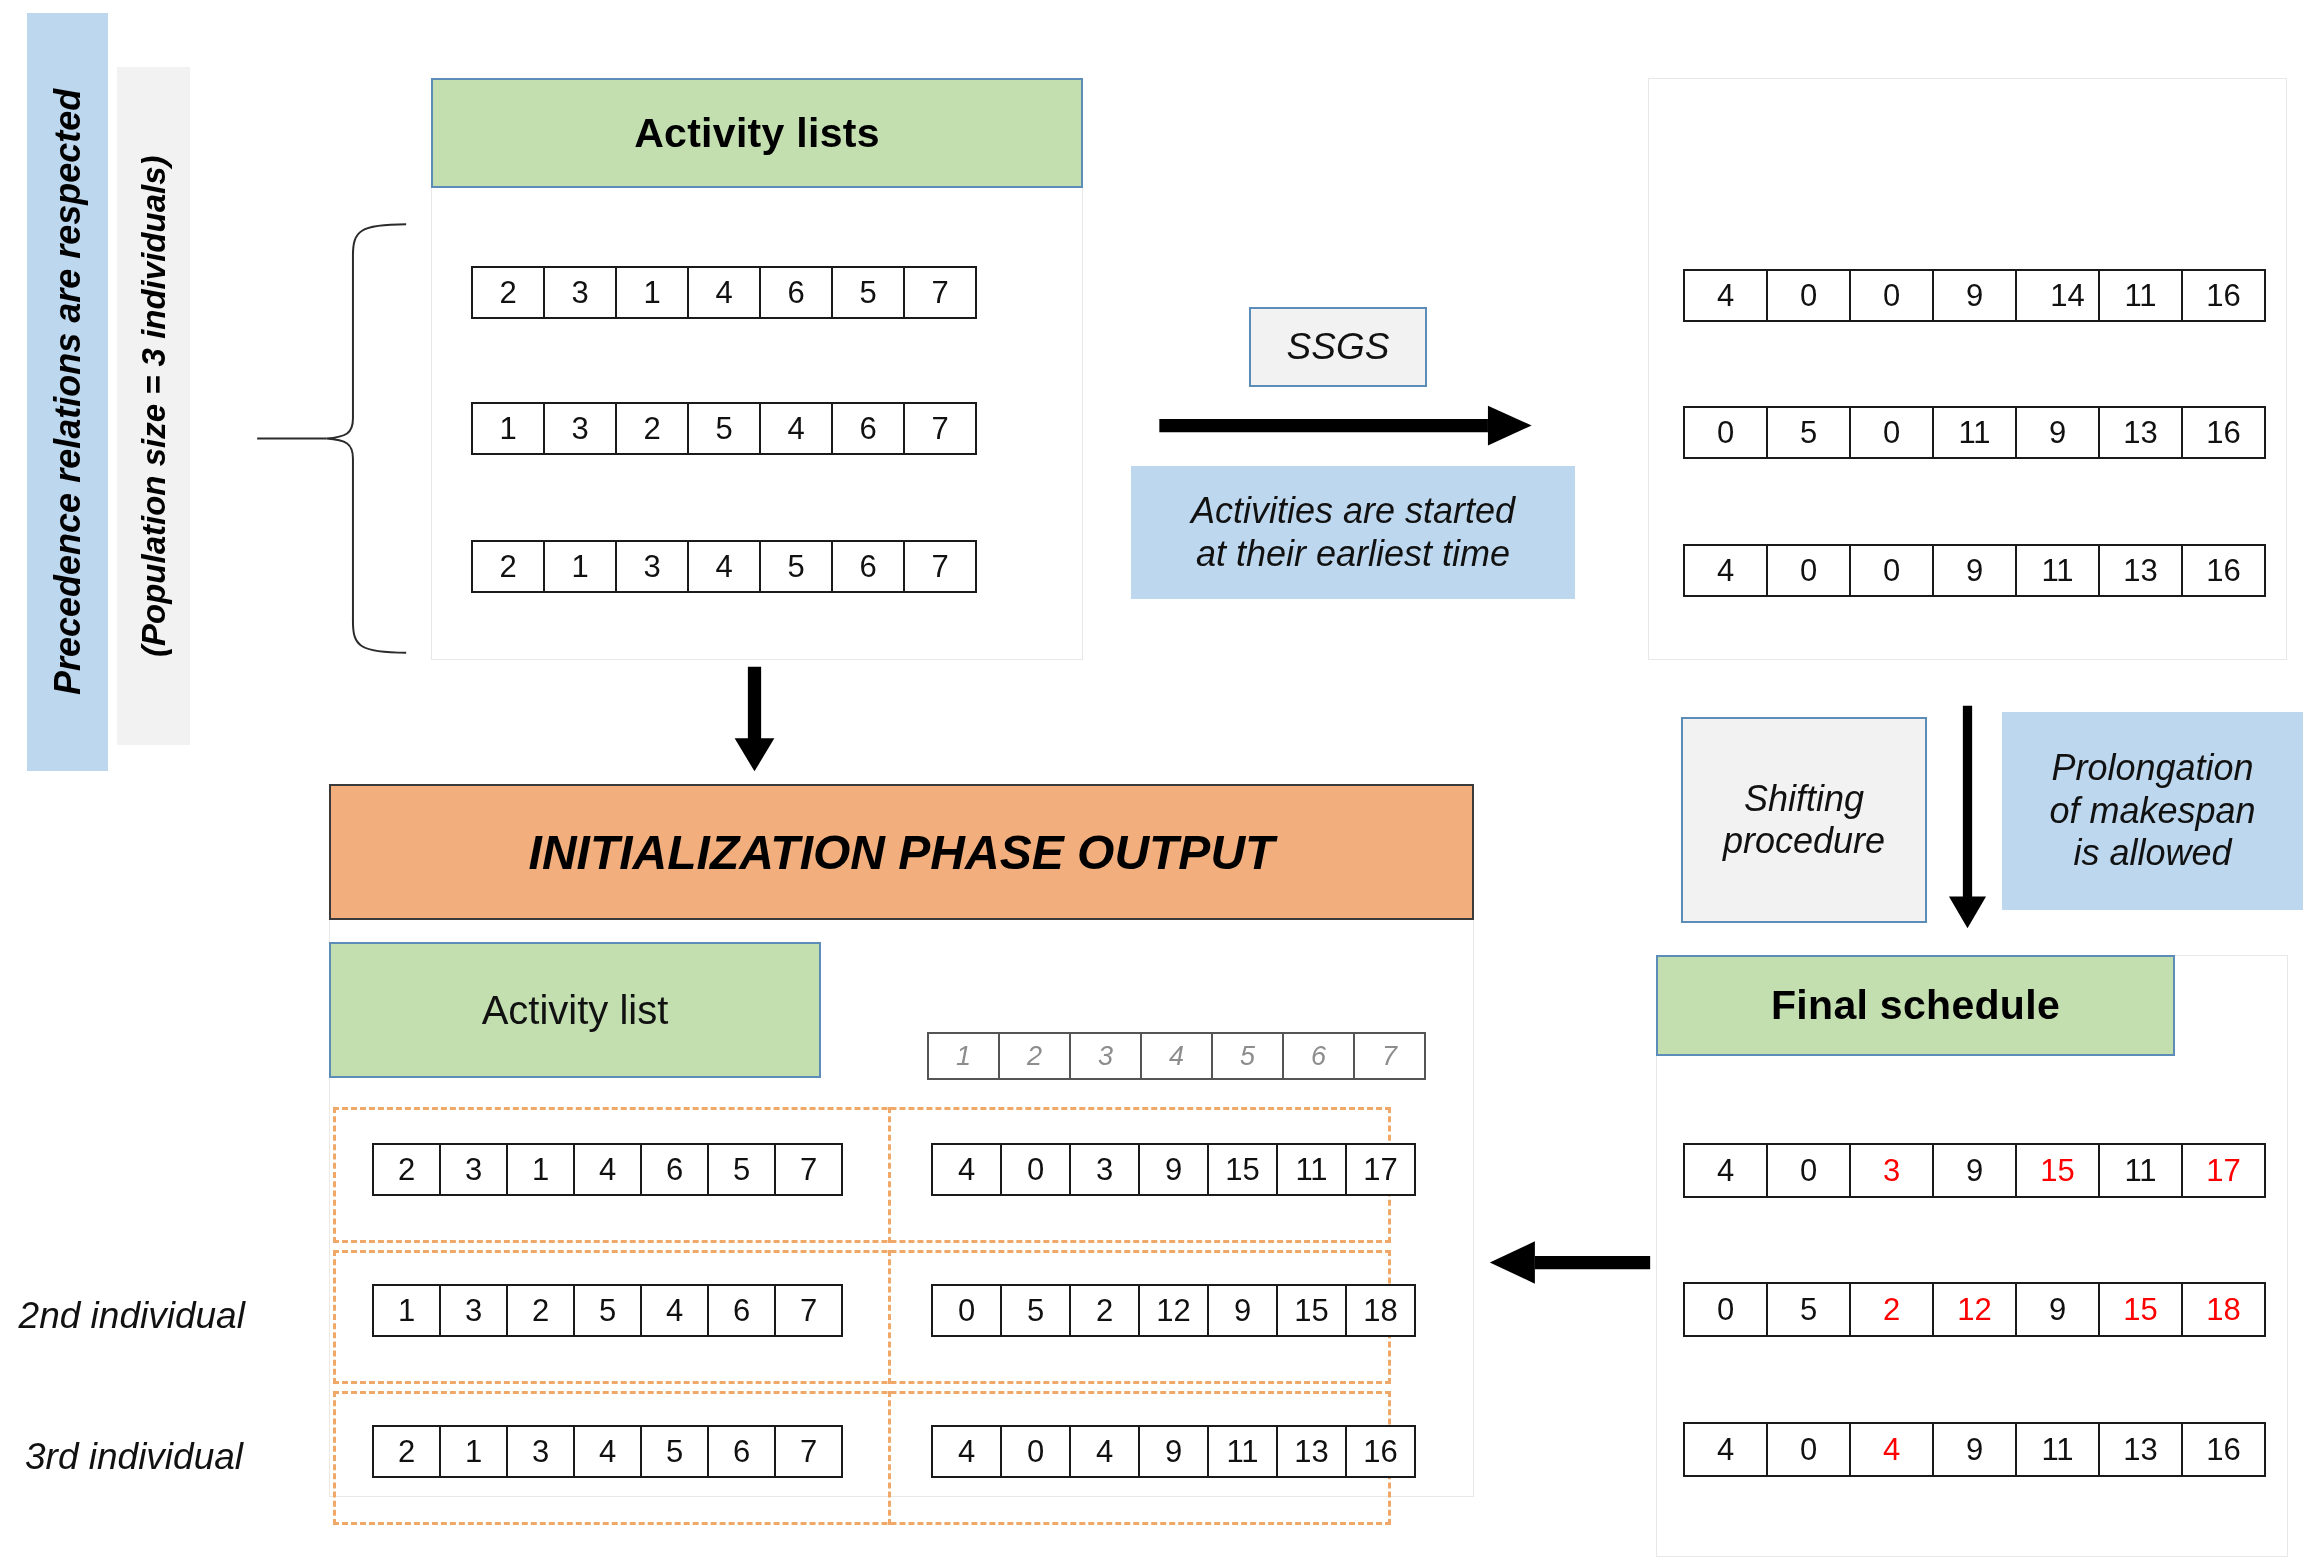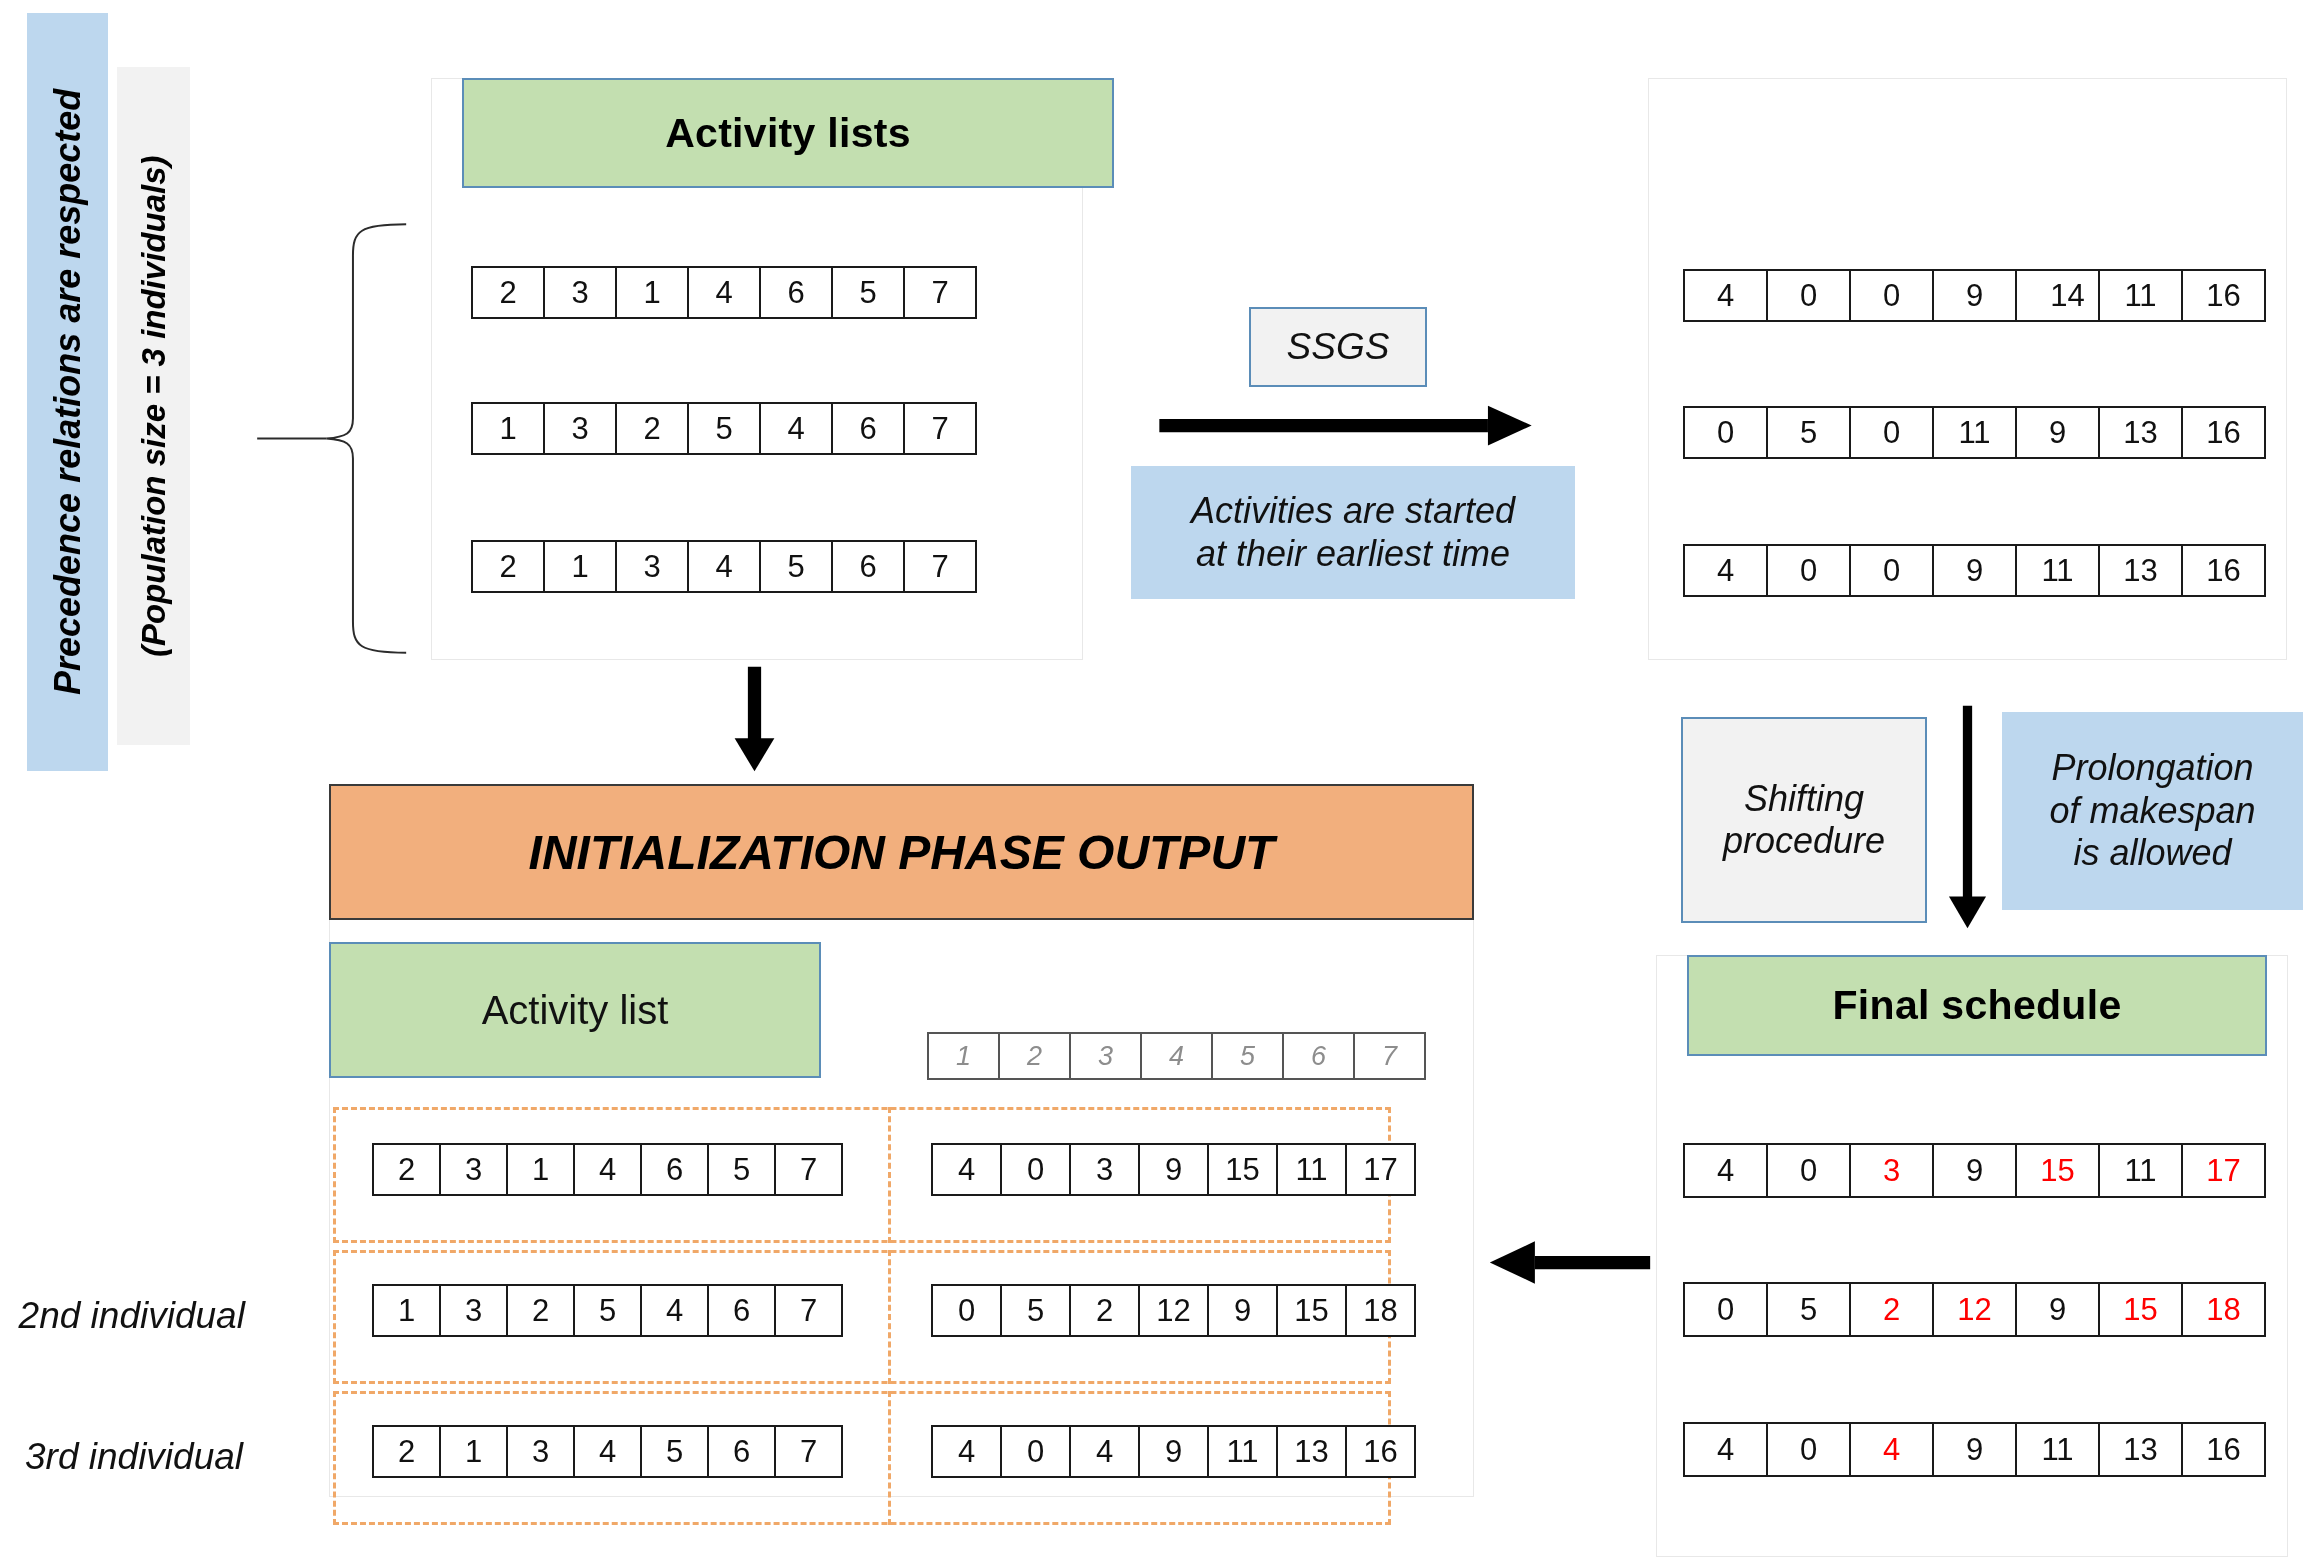--- a/index.html
+++ b/index.html
@@ -3,21 +3,21 @@
 <meta charset="utf-8">
 <style>
   html,body{margin:0;padding:0;background:#ffffff;}
   body{font-family:"Liberation Sans",sans-serif;}
   #stage{position:relative;width:2319px;height:1568px;background:#fff;overflow:hidden;}
 
   
   .panel{position:absolute;background:#fff;border:1.3px solid #e8e8e8;box-sizing:border-box;}
   .panel-head{position:absolute;box-sizing:border-box;border:2px solid #5b8db8;
               display:flex;align-items:center;justify-content:center;
-              font-weight:bold;color:#000;letter-spacing:0.3px;margin-left:31px;}
+              font-weight:bold;color:#000;letter-spacing:0.3px;}
   .panel-head.green{background:#c3dfb0;}
   .panel-head.yellow{background:#fbd85d;border-color:#fbd85d;}
 
   
   .strip{position:absolute;display:flex;border:0;box-sizing:border-box;}
   .strip .cell{box-sizing:border-box;border:2px solid #1a1a1a;
                display:flex;align-items:center;justify-content:center;
                font-size:31px;color:#111;background:#fff;margin-left:-2px;}
   .strip .cell:first-child{margin-left:0;}
   .strip .cell.red{color:#ff0000;}
@@ -164,21 +164,21 @@
       <polygon points="12,290 68,290 40,338" fill="#000"></polygon>
     </svg>
   </div>
   <div class="callout blue" style="left:2002px;top:712px;width:301px;height:198px;font-size:36px;">
     <span style="white-space:pre-line;">Prolongation
 of makespan
 is allowed</span>
   </div>
 
   <div class="panel" style="left:1656px;top:955px;width:632px;height:602px;"></div>
-  <div class="panel-head green" style="left:1656px;top:955px;width:580px;height:101px;font-size:41px;">
+  <div class="panel-head green" style="left:1656px;top:955px;width:519px;height:101px;font-size:41px;">
     <span>Final schedule</span>
   </div>
   <div class="strip" id="fs-strip-0" style="left:1683px;top:1143px;">
       <div class="cell" style="width: 85px; height: 55px;">4</div>
       <div class="cell" style="width: 85px; height: 55px;">0</div>
       <div class="cell red" style="width: 85px; height: 55px;">3</div>
       <div class="cell" style="width: 85px; height: 55px;">9</div>
       <div class="cell red" style="width: 85px; height: 55px;">15</div>
       <div class="cell" style="width: 85px; height: 55px;">11</div>
       <div class="cell red" style="width: 85px; height: 55px;">17</div>

